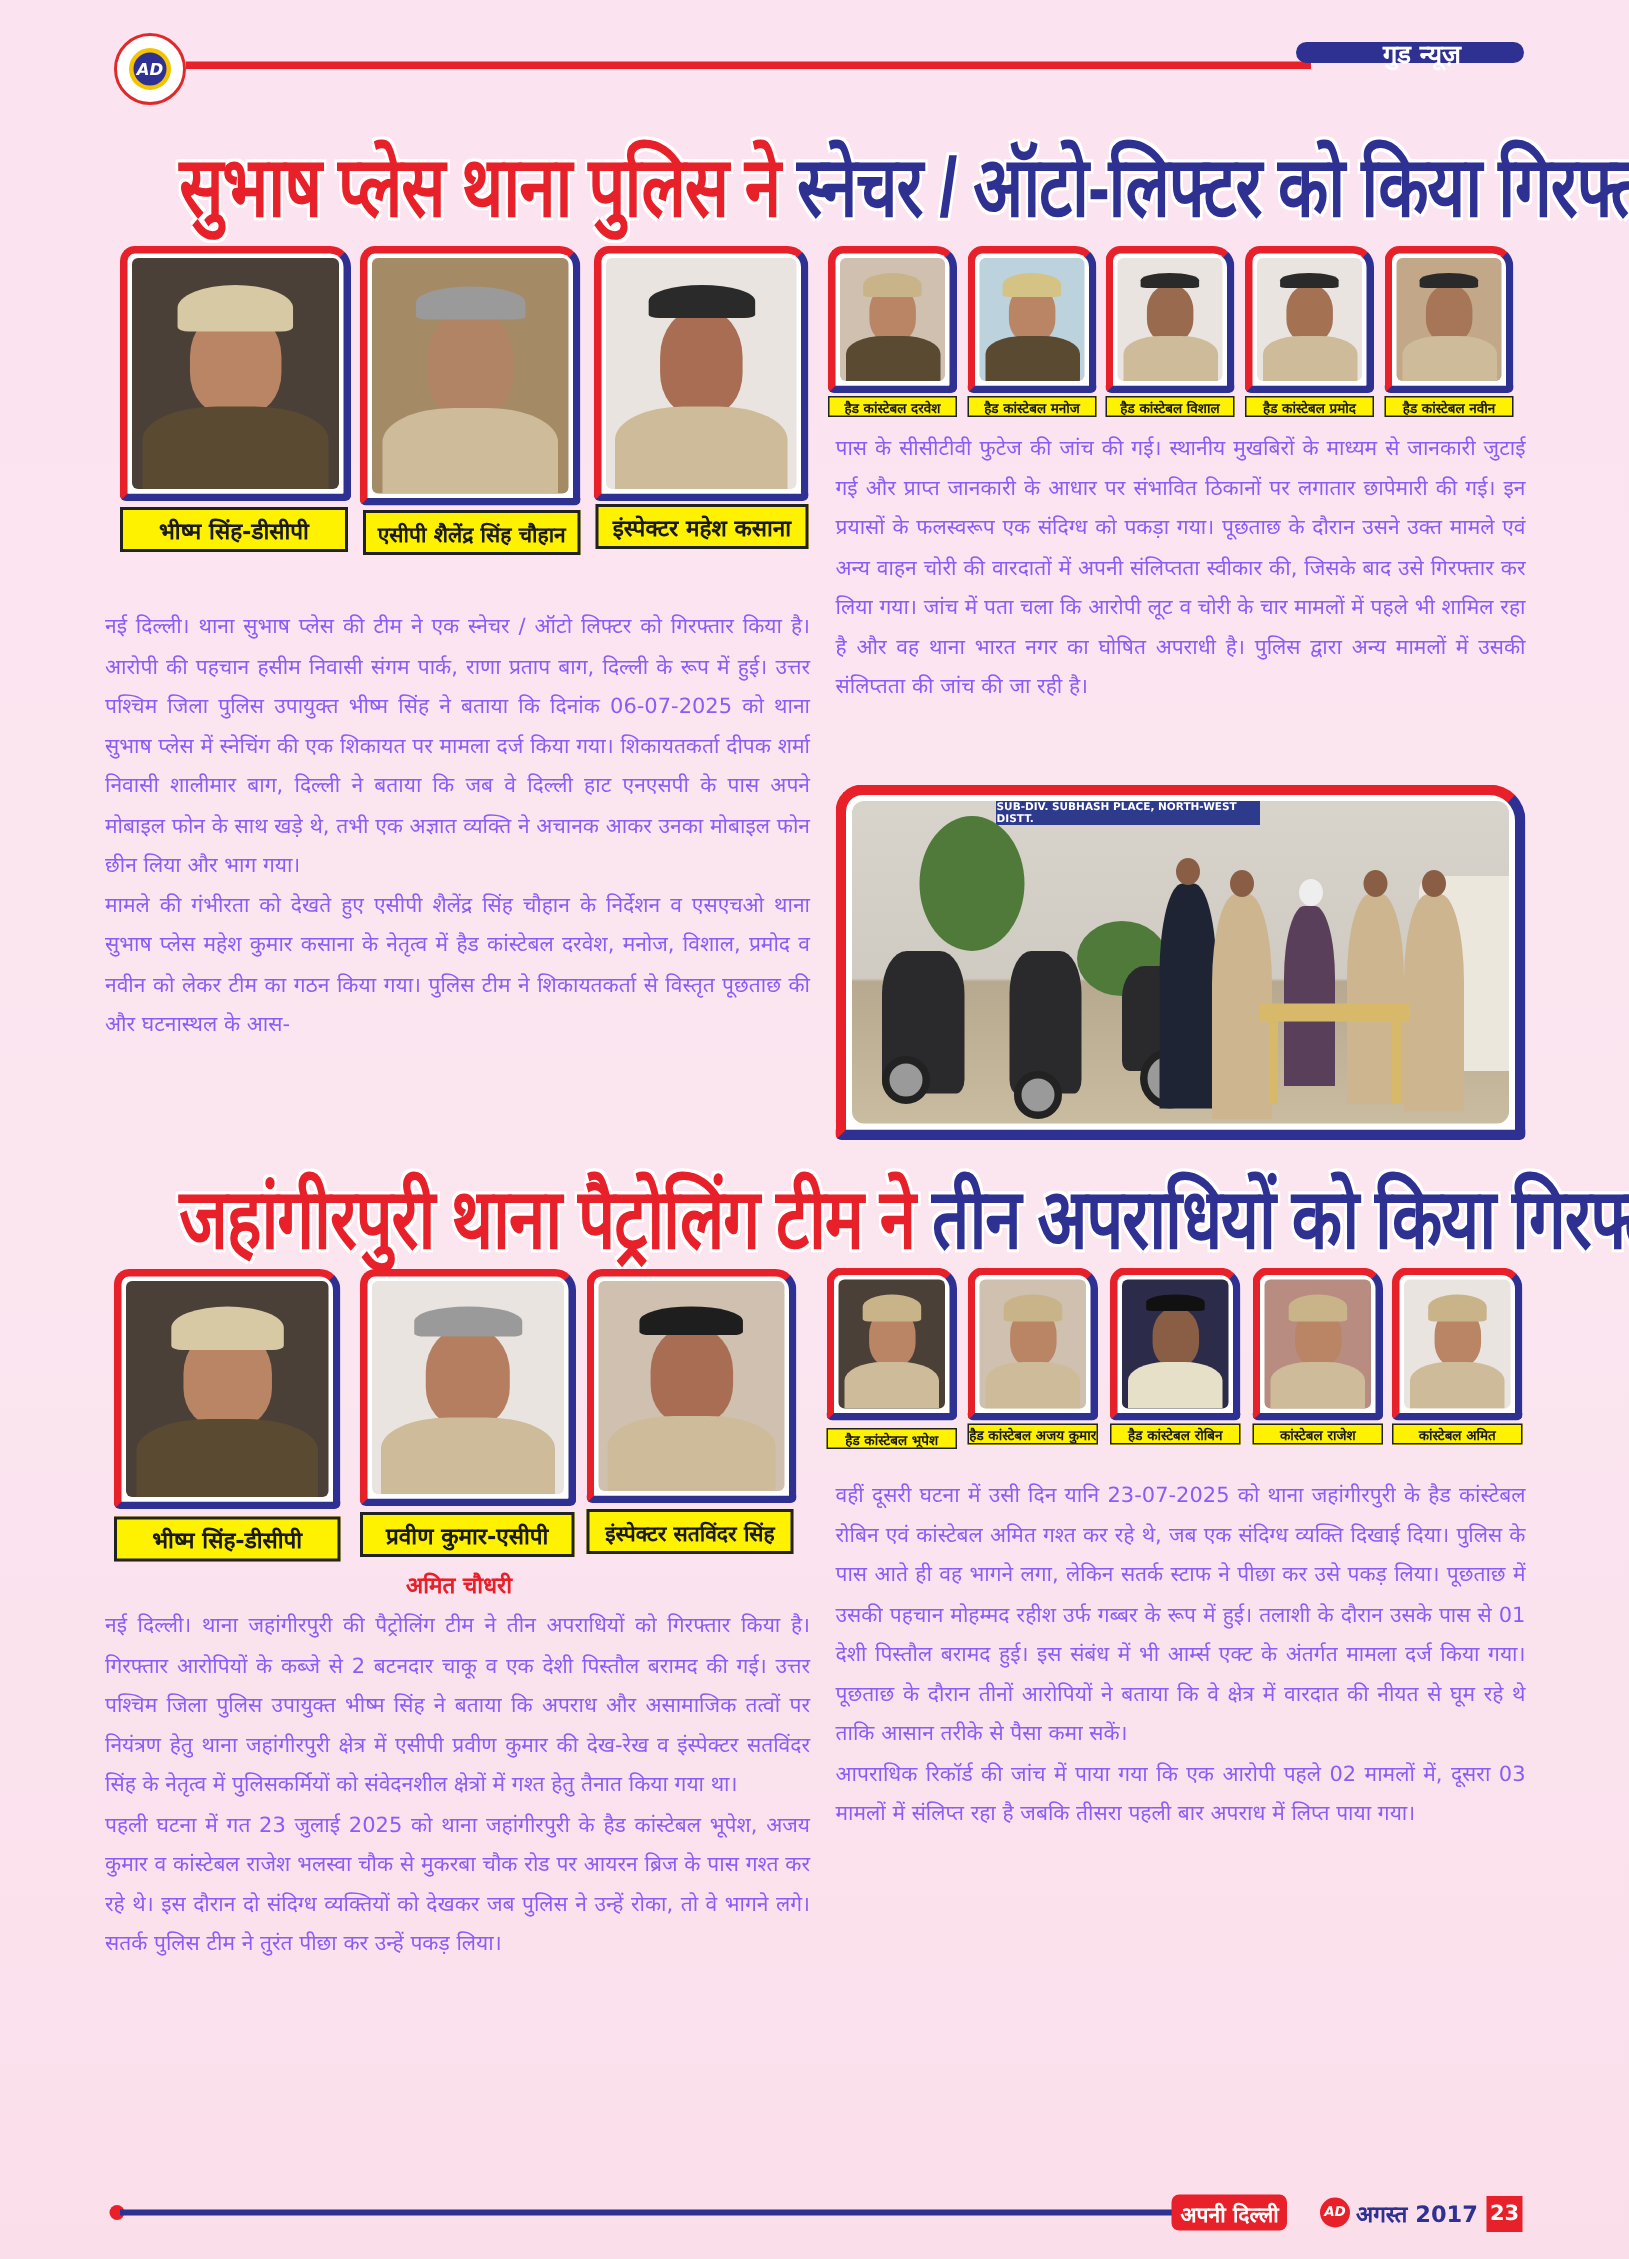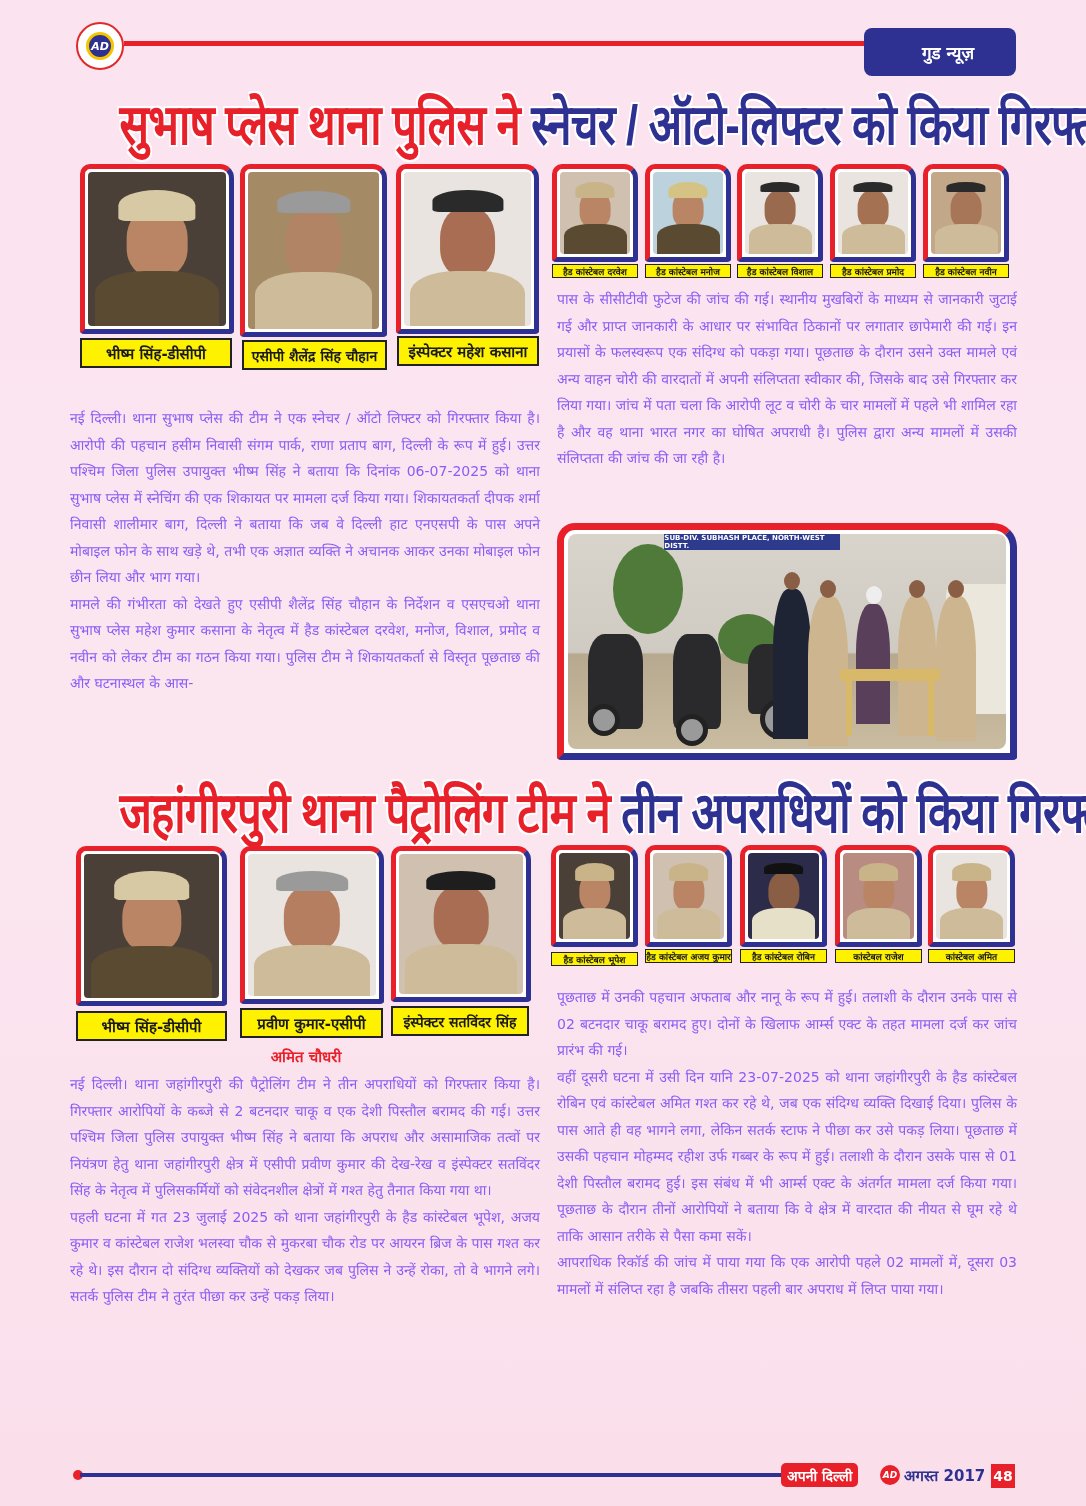--- a/index.html
+++ b/index.html
@@ -23,21 +23,21 @@
     width: 28px; height: 28px; border-radius: 50%;
     background: #2e3192; border: 3px solid #f5c400;
     color: #fff; font-weight: bold; font-size: 11px; font-style: italic;
     display: flex; align-items: center; justify-content: center;
   }
   .top-rule {
     position: absolute; left: 124px; top: 41px; width: 750px; height: 5px;
     background: #e8202a;
   }
   .section-tag {
-    position: absolute; left: 864px; top: 28px; width: 152px; height: 48px;
+    position: absolute; left: 864px; top: 28px; width: 152px; height: 14px;
     background: #2e3192; color: #fff; border-radius: 8px;
     font-weight: bold; font-size: 17px;
     display: flex; align-items: center; justify-content: center; padding-left: 16px;
   }
 
   
   .headline {
     position: absolute; left: 0; width: 1086px; text-align: center;
     font-family: "Liberation Sans", sans-serif; font-weight: bold;
     letter-spacing: -1px; white-space: nowrap;
@@ -353,25 +353,24 @@
       </div>
   </div>
   <div class="label small" style="left:928px;top:949px;width:87px;">कांस्टेबल अमित</div>
 
   <div class="byline" style="left:70px;top:1046px;width:472px;">अमित चौधरी</div>
   <div class="col" style="left:70px;top:1071px;width:470px;">
     <p>नई दिल्ली। थाना जहांगीरपुरी की पैट्रोलिंग टीम ने तीन अपराधियों को गिरफ्तार किया है। गिरफ्तार आरोपियों के कब्जे से 2 बटनदार चाकू व एक देशी पिस्तौल बरामद की गई। उत्तर पश्चिम जिला पुलिस उपायुक्त भीष्म सिंह ने बताया कि अपराध और असामाजिक तत्वों पर नियंत्रण हेतु थाना जहांगीरपुरी क्षेत्र में एसीपी प्रवीण कुमार की देख-रेख व इंस्पेक्टर सतविंदर सिंह के नेतृत्व में पुलिसकर्मियों को संवेदनशील क्षेत्रों में गश्त हेतु तैनात किया गया था।</p>
     <p>पहली घटना में गत 23 जुलाई 2025 को थाना जहांगीरपुरी के हैड कांस्टेबल भूपेश, अजय कुमार व कांस्टेबल राजेश भलस्वा चौक से मुकरबा चौक रोड पर आयरन ब्रिज के पास गश्त कर रहे थे। इस दौरान दो संदिग्ध व्यक्तियों को देखकर जब पुलिस ने उन्हें रोका, तो वे भागने लगे। सतर्क पुलिस टीम ने तुरंत पीछा कर उन्हें पकड़ लिया।</p>
   </div>
   <div class="col" style="left:557px;top:984px;width:460px;">
-    <p>पूछताछ में उनकी पहचान अफताब और नानू के रूप में हुई। तलाशी के दौरान उनके पास से 02 बटनदार चाकू बरामद हुए। दोनों के खिलाफ आर्म्स एक्ट के तहत मामला दर्ज कर जांच प्रारंभ की गई।</p>
     <p>वहीं दूसरी घटना में उसी दिन यानि 23-07-2025 को थाना जहांगीरपुरी के हैड कांस्टेबल रोबिन एवं कांस्टेबल अमित गश्त कर रहे थे, जब एक संदिग्ध व्यक्ति दिखाई दिया। पुलिस के पास आते ही वह भागने लगा, लेकिन सतर्क स्टाफ ने पीछा कर उसे पकड़ लिया। पूछताछ में उसकी पहचान मोहम्मद रहीश उर्फ गब्बर के रूप में हुई। तलाशी के दौरान उसके पास से 01 देशी पिस्तौल बरामद हुई। इस संबंध में भी आर्म्स एक्ट के अंतर्गत मामला दर्ज किया गया। पूछताछ के दौरान तीनों आरोपियों ने बताया कि वे क्षेत्र में वारदात की नीयत से घूम रहे थे ताकि आसान तरीके से पैसा कमा सकें।</p>
     <p>आपराधिक रिकॉर्ड की जांच में पाया गया कि एक आरोपी पहले 02 मामलों में, दूसरा 03 मामलों में संलिप्त रहा है जबकि तीसरा पहली बार अपराध में लिप्त पाया गया।</p>
   </div>
 
   <div class="foot-dot"></div>
   <div class="foot-rule"></div>
   <div class="foot-mag">अपनी दिल्ली</div>
   <div class="foot-logo">AD</div>
   <div class="foot-issue">अगस्त 2017</div>
-  <div class="foot-page">48</div>
+  <div class="foot-page">23</div>
 
 </div>
 
 </body></html>

